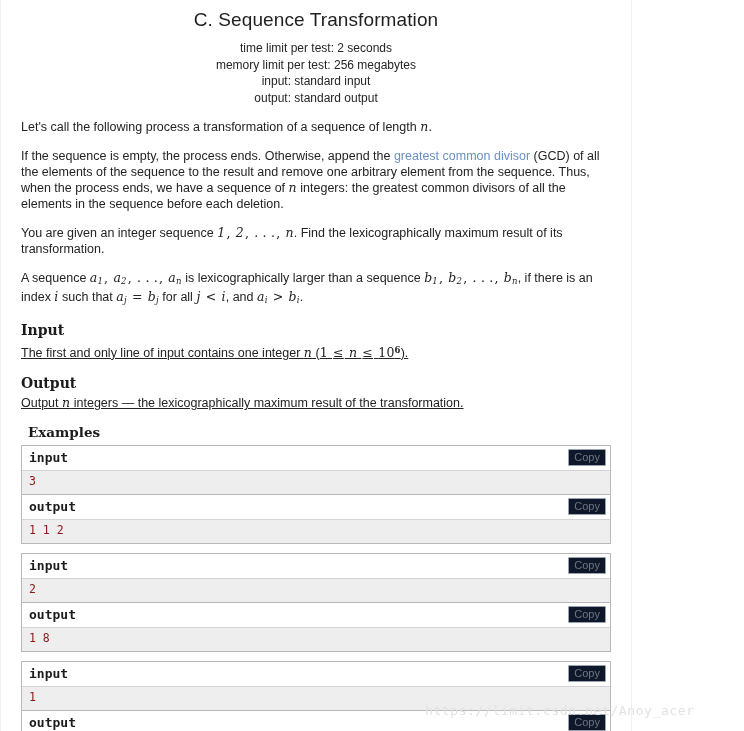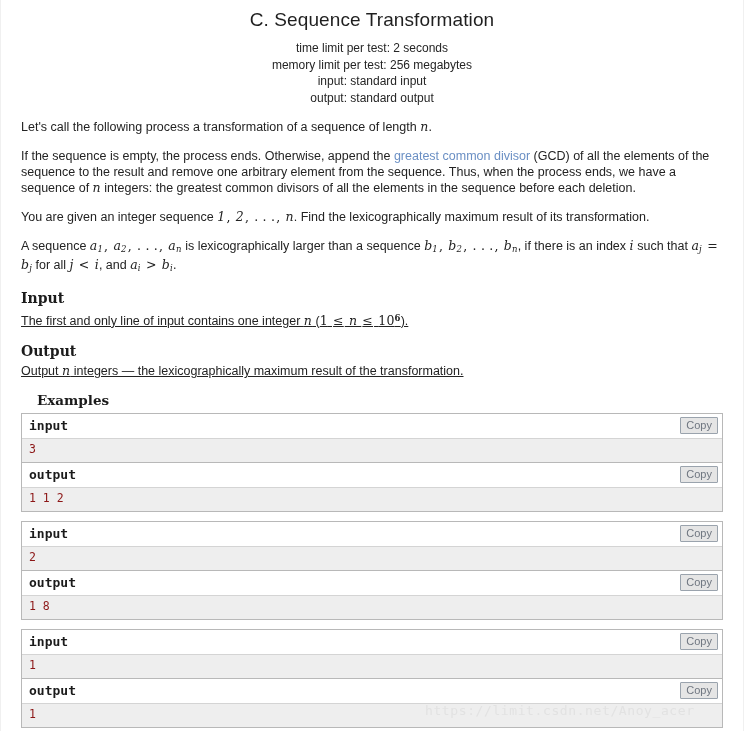--- a/index.html
+++ b/index.html
@@ -10,21 +10,21 @@
   body {
     width: 744px;
     height: 731px;
     font-family: "Liberation Sans", sans-serif;
     color: #232323;
     overflow: hidden;
     position: relative;
   }
   .page {
     position: relative;
-    width: 744px;
+    width: 632px;
     height: 731px;
     box-sizing: border-box;
     border-left: 1px solid #f0f0f0;
     border-right: 1px solid #f0f0f0;
     background: #fff;
   }
   .problem {
     padding: 0 20px;
     box-sizing: border-box;
   }
@@ -107,21 +107,21 @@
     text-decoration: underline;
   }
 
   
   .examples-title {
     font-family: "DejaVu Serif", "Liberation Serif", serif;
     font-weight: bold;
     font-size: 13.5px;
     line-height: 17px;
     color: #1b1b1b;
-    margin: 0 0 4px 16px;
+    margin: 0 0 4px 7px;
   }
   .sample-test { margin-bottom: 9px; }
   .io-block {
     border: 1px solid #b8b8b8;
     border-bottom: none;
     background: #fff;
   }
   .io-block:last-child {
     border-bottom: 1px solid #b8b8b8;
   }
@@ -138,21 +138,21 @@
     line-height: 24px;
     color: #1b1b1b;
     padding-left: 7px;
     display: inline-block;
   }
   .copy-btn {
     position: absolute;
     right: 4px;
     top: 3px;
     border: 1px solid #9aa3ad;
-    background: #e5e5e5;
+    background: #0f172a;
     color: #6f7680;
     font-family: "Liberation Sans", sans-serif;
     font-size: 11px;
     line-height: 15px;
     padding: 0 5px;
     border-radius: 1px;
     cursor: pointer;
   }
   .io-pre {
     background: #eeeeee;

